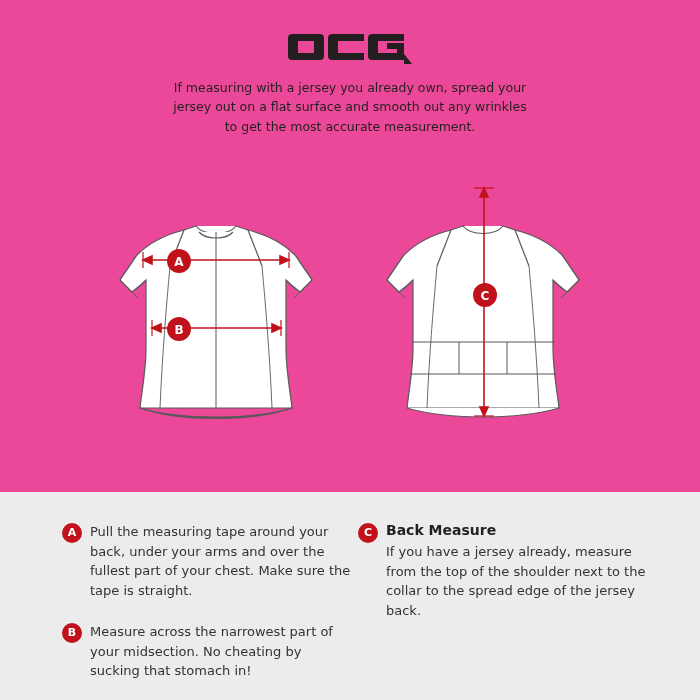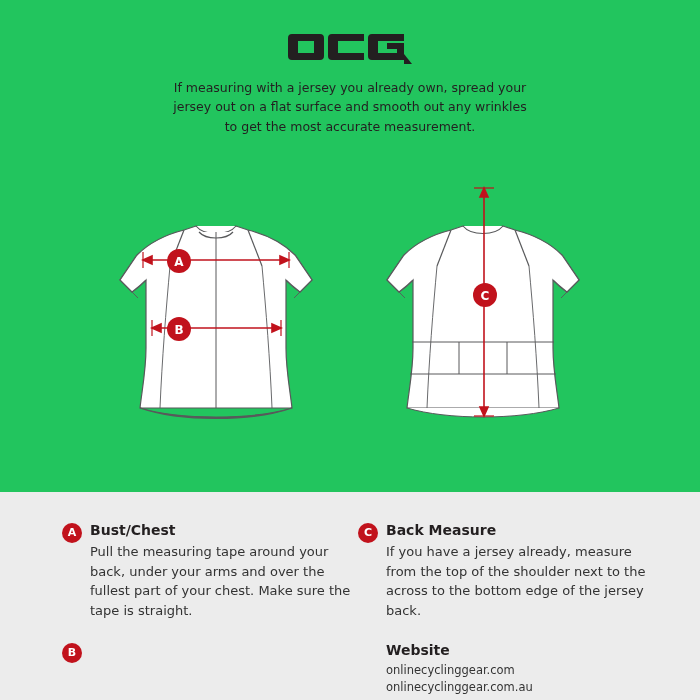--- a/index.html
+++ b/index.html
@@ -11,21 +11,21 @@
     height: 700px;
     background: #ffffff;
     font-family: "DejaVu Sans", sans-serif;
     color: #231f20;
     overflow: hidden;
   }
   #page {
     position: relative;
     width: 700px;
     height: 700px;
-    background: #22c55e;
+    background: #ec4899;
   }
 
   
   .logo {
     position: absolute;
     top: 24px;
     left: 0;
     width: 700px;
     text-align: center;
     font-family: "DejaVu Sans", sans-serif;
@@ -241,41 +241,36 @@
   </div>
 
   <div class="bottom"></div>
 
   <div class="legend">
 
     <div class="col-left">
 
       <div class="entry">
         <span class="badge">A</span>
-        <h3>Bust/Chest</h3>
         <p>Pull the measuring tape around your back, under your arms and over the fullest part of your chest. Make sure the tape is straight.</p>
       </div>
 
       <div class="entry" style="margin-top:22px;">
         <span class="badge">B</span>
+        <p>Measure  across the narrowest part of your midsection. No cheating by sucking that stomach in!</p>
       </div>
 
     </div>
 
     <div class="col-right">
 
       <div class="entry">
         <span class="badge">C</span>
         <h3>Back Measure</h3>
-        <p>If you have a jersey already, measure from the top of the shoulder next to the across to the bottom edge of the jersey back.</p>
+        <p>If you have a jersey already, measure from the top of the shoulder next to the collar to the spread edge of the jersey back.</p>
       </div>
 
-      <div class="entry nobadge" style="margin-top:22px;">
-        <h3>Website</h3>
-        <div class="site-line">onlinecyclinggear.com</div>
-        <div class="site-line">onlinecyclinggear.com.au</div>
-      </div>
 
     </div>
 
   </div>
 
 </div>
 
 </body></html>

